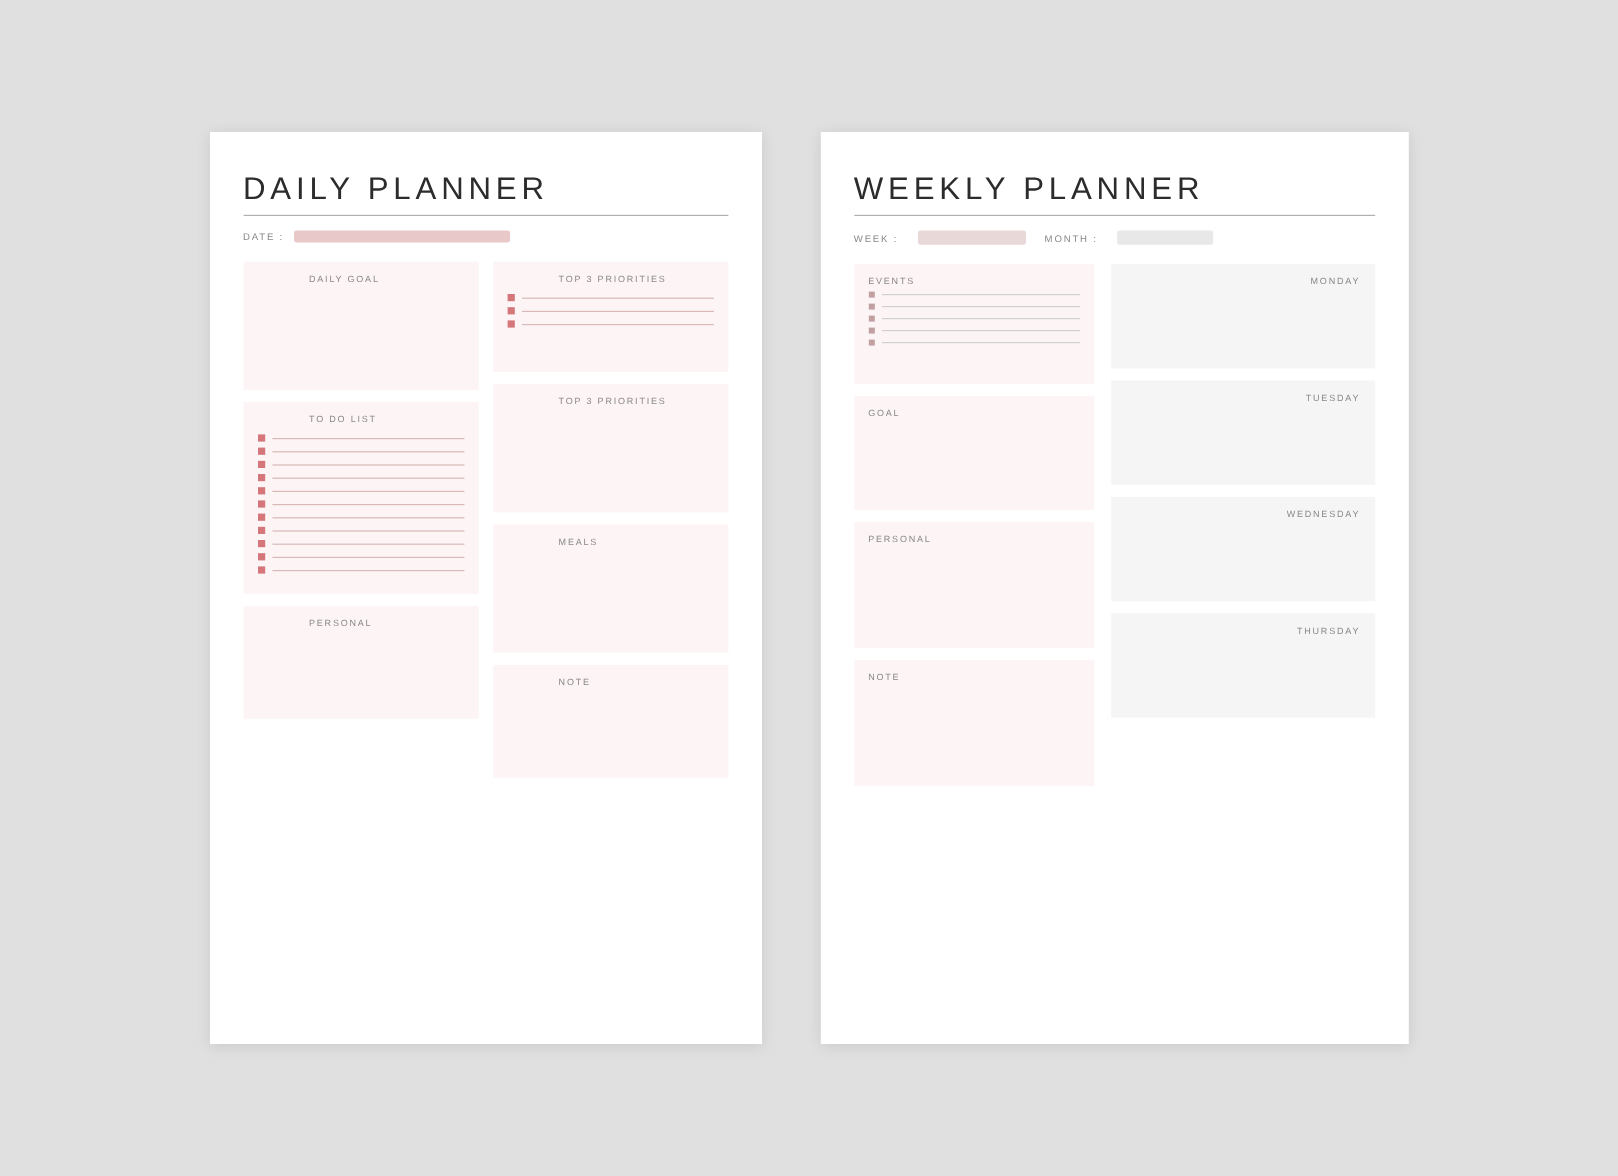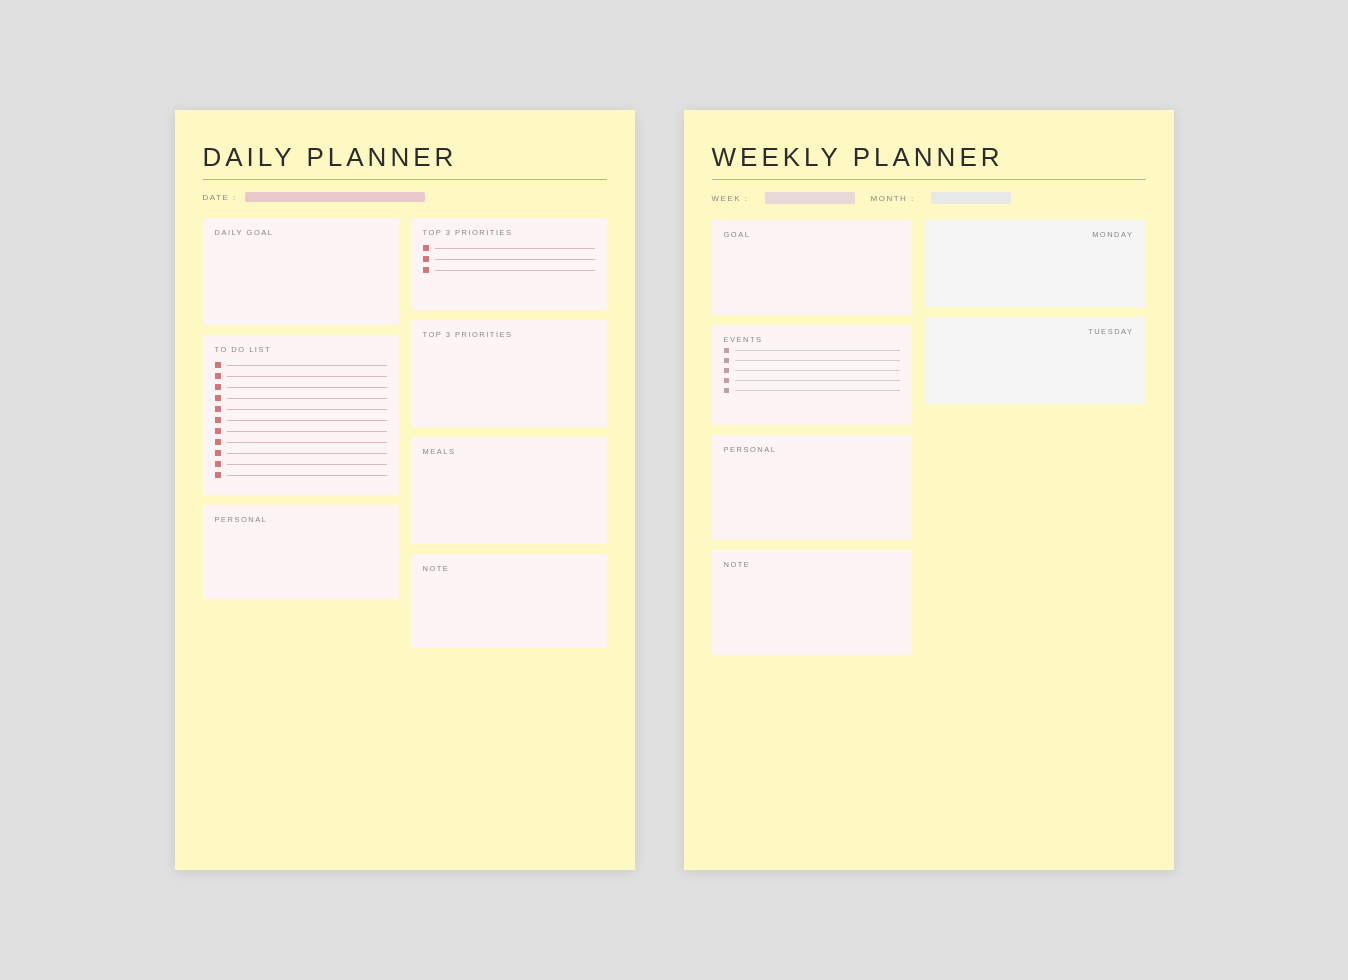--- a/index.html
+++ b/index.html
@@ -15,21 +15,21 @@
     }
 
     .page-container {
       display: flex;
       gap: 30px;
       align-items: flex-start;
     }
 
     
     .planner-card {
-      background: #fef9c3;
+      background: #ffffff;
       box-shadow: 0 2px 12px rgba(0,0,0,0.10);
       padding: 32px 28px 12px 28px;
     }
 
     .daily-card {
       width: 460px;
       min-height: 760px;
     }
 
     .weekly-card {
@@ -51,21 +51,21 @@
     .title-line {
       width: 100%;
       height: 1px;
       background: #b0b0b0;
       margin-bottom: 12px;
     }
 
     
     .date-row {
       display: flex;
-      align-items: center;
+      align-items: flex-end;
       gap: 8px;
       margin-bottom: 16px;
     }
 
     .field-label {
       font-size: 8px;
       letter-spacing: 1.5px;
       color: #888;
       text-transform: uppercase;
       white-space: nowrap;
@@ -104,20 +104,21 @@
       padding: 10px 12px 12px 12px;
       margin-bottom: 10px;
     }
 
     .section-title {
       font-size: 7.5px;
       letter-spacing: 1.5px;
       color: #888;
       text-transform: uppercase;
       margin-bottom: 8px;
+      margin-left: 43px;
     }
 
     
     .line-row {
       display: flex;
       align-items: center;
       gap: 6px;
       margin-bottom: 5px;
     }
 
@@ -323,49 +324,49 @@
       <span class="field-label">WEEK :</span>
       <div class="header-field-box" style="max-width:90px; background:#e8d8d8;"></div>
       <span class="field-label">MONTH :</span>
       <div class="header-field-box" style="max-width:80px; background:#e8e8e8;"></div>
     </div>
 
     <div class="week-col">
 
       <div class="weekly-left">
 
+        <div class="weekly-section-pink" style="min-height:100px;">
+          <div class="day-label">EVENTS</div>
+          <div class="line-row">
+              <span class="bullet-dot-sm"></span>
+              <div class="draw-line-gray"></div>
+            </div>
+          <div class="line-row">
+              <span class="bullet-dot-sm"></span>
+              <div class="draw-line-gray"></div>
+            </div>
+          <div class="line-row">
+              <span class="bullet-dot-sm"></span>
+              <div class="draw-line-gray"></div>
+            </div>
+          <div class="line-row">
+              <span class="bullet-dot-sm"></span>
+              <div class="draw-line-gray"></div>
+            </div>
+          <div class="line-row">
+              <span class="bullet-dot-sm"></span>
+              <div class="draw-line-gray"></div>
+            </div>
+        </div>
+
         <div class="weekly-section-pink">
           <div class="day-label">GOAL</div>
           <div style="height:60px;"></div>
         </div>
 
-        <div class="weekly-section-pink" style="min-height:100px;">
-          <div class="day-label">EVENTS</div>
-          <div class="line-row">
-              <span class="bullet-dot-sm"></span>
-              <div class="draw-line-gray"></div>
-            </div>
-          <div class="line-row">
-              <span class="bullet-dot-sm"></span>
-              <div class="draw-line-gray"></div>
-            </div>
-          <div class="line-row">
-              <span class="bullet-dot-sm"></span>
-              <div class="draw-line-gray"></div>
-            </div>
-          <div class="line-row">
-              <span class="bullet-dot-sm"></span>
-              <div class="draw-line-gray"></div>
-            </div>
-          <div class="line-row">
-              <span class="bullet-dot-sm"></span>
-              <div class="draw-line-gray"></div>
-            </div>
-        </div>
-
         <div class="weekly-section-pink">
           <div class="day-label">PERSONAL</div>
           <div style="height:70px;"></div>
         </div>
 
         <div class="weekly-section-pink">
           <div class="day-label">NOTE</div>
           <div style="height:70px;"></div>
         </div>
 
@@ -376,21 +377,29 @@
         <div class="weekly-section">
           <div class="day-label">MONDAY</div>
           <div style="height:52px;"></div>
         </div>
 
         <div class="weekly-section">
           <div class="day-label">TUESDAY</div>
           <div style="height:52px;"></div>
         </div>
 
-
+        <div class="weekly-section">
+          <div class="day-label">WEDNESDAY</div>
+          <div style="height:52px;"></div>
+        </div>
+
+        <div class="weekly-section">
+          <div class="day-label">THURSDAY</div>
+          <div style="height:52px;"></div>
+        </div>
 
 
 
       </div>
     </div>
   </div>
 
 </div>
 
 </body></html>

